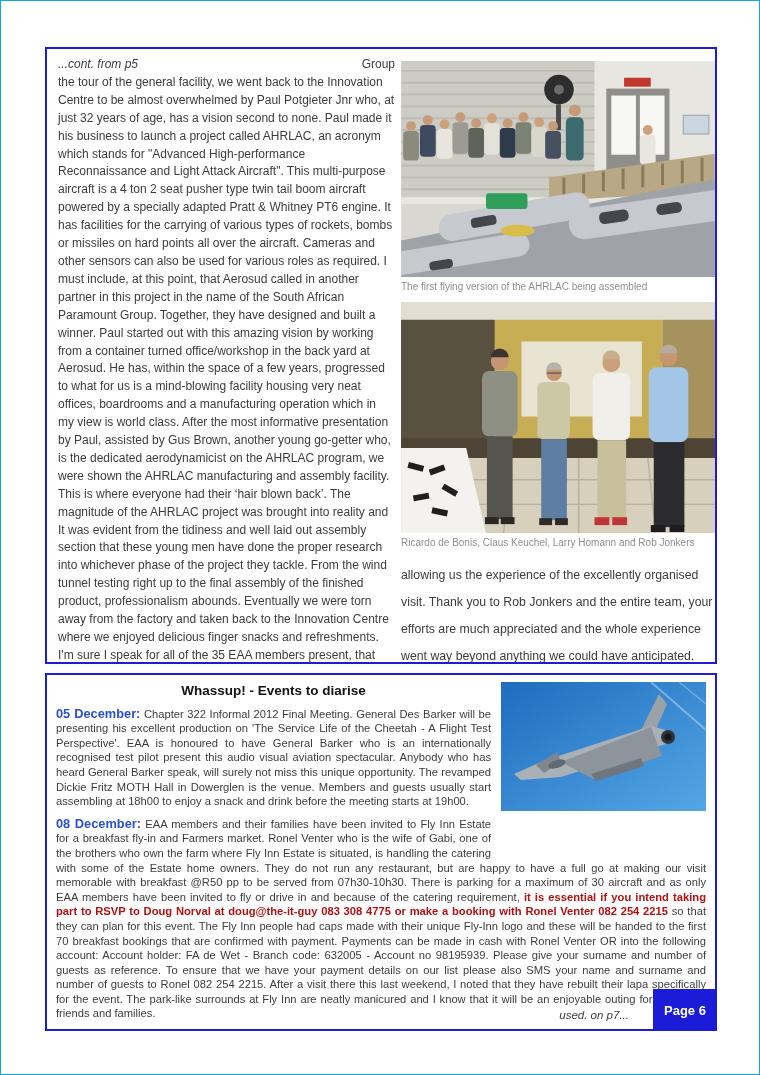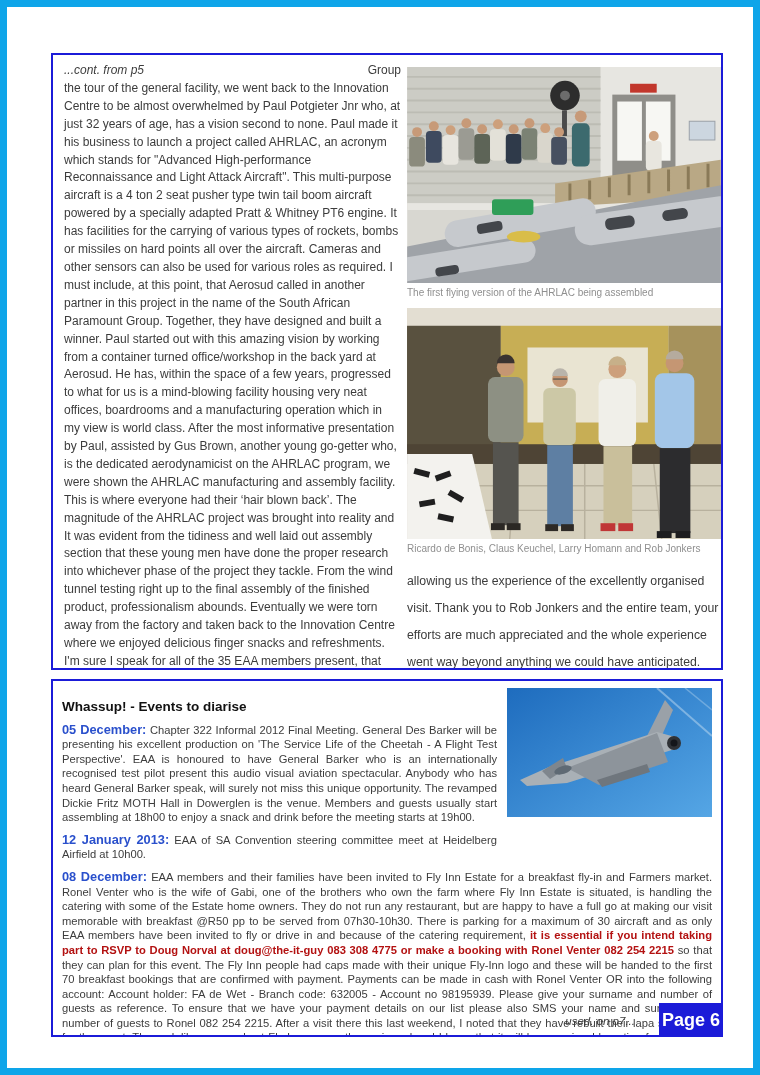--- a/index.html
+++ b/index.html
@@ -1,19 +1,19 @@
 <!DOCTYPE html>
 <html><head>
 <meta charset="utf-8">
 <style>
   html,body { margin:0; padding:0; background:#ffffff; }
   .page {
     position:relative; width:760px; height:1075px; background:#fff;
     font-family:"Liberation Sans", sans-serif; box-sizing:border-box;
-    border:7px solid #0ea5e9; overflow:hidden;text-decoration:underline;
+    border:1px solid #0ea5e9; overflow:hidden;text-decoration:underline;
   }
   .box { position:absolute; border:2px solid #1b1bd8; background:#fff; box-sizing:border-box; }
   #box-article { left:44px; top:46px; width:672px; height:617px; overflow:hidden; }
   #box-events  { left:44px; top:672px; width:672px; height:358px; }
 
   .article-left {
     position:absolute; left:11px; top:7px; width:337px;
     color:#3c3c3c; font-size:12px; line-height:17.9px;
   }
   .first-line { display:flex; justify-content:space-between; }
@@ -23,39 +23,39 @@
   .article-right { position:absolute; left:354px; top:12px; width:314px; }
   .photo-frame { width:314px; display:block; }
   .photo-frame svg { display:block; }
   .caption { color:#8f8f8f; font-size:10px; margin:4px 0 10px; }
   .tail { color:#3c3c3c; font-size:12.3px; line-height:27px; margin:14px 0 0; }
 
   .events-content {
     position:absolute; left:0; top:0; right:0; bottom:0; padding:5px 9px 4px 9px;
     font-size:11.2px; line-height:14.6px; color:#3c3c3c; text-align:justify; overflow:hidden;
   }
-  .events-title { font-size:13.5px; font-weight:bold; color:#111; margin:14px 0 3px; text-align:left; }
+  .events-title { font-size:13.5px; font-weight:bold; color:#111; margin:4px 0 3px; text-align:center; }
   .event { margin:8px 0 4px; }
   .event-date { color:#2a50cc; font-weight:bold; font-size:12.8px; }
   .highlight { color:#b31111; font-weight:bold; }
 
   .cheetah-fig { float:right; width:205px; height:166px; margin:2px 0 8px 10px; position:relative; }
   .cheetah-fig svg { display:block; }
   .cheetah-caption {
     position:absolute; left:0; right:0; bottom:6px; text-align:center;
     color:#ffffff; font-weight:bold; font-size:11px; letter-spacing:.2px;
   }
 
   .cont-note {
     position:absolute; right:86px; bottom:8px; font-style:italic;
     font-size:11.5px; color:#3c3c3c;
   }
   .page-badge {
-    position:absolute; right:-2px; bottom:-2px; width:64px; height:34px;
-    background:#1b1bd8; color:#fff; font-weight:bold; font-size:18px;
+    position:absolute; right:-2px; bottom:-2px; width:64px; height:42px;
+    background:#1b1bd8; color:#fff; font-weight:bold; font-size:13px;
     display:flex; align-items:center; justify-content:center;
   }
 </style>
 </head>
 <body>
 
 <div class="page">
 
   <div class="box" id="box-article">
 
@@ -240,21 +240,20 @@
             <polygon points="90,92 140,76 143,84 95,99" fill="#6f767d"></polygon>
           </g>
         </svg>
         <div class="cheetah-caption">A Cheetah in SAAF service</div>
       </div>
 
       <div class="events-title">Whassup! - Events to diarise</div>
 
       <p class="event"><span class="event-date">05 December:</span> <span>Chapter 322 Informal 2012 Final Meeting. General Des Barker will be presenting his excellent production on 'The Service Life of the Cheetah - A Flight Test Perspective'. EAA is honoured to have General Barker who is an internationally recognised test pilot present this audio visual aviation spectacular. Anybody who has heard General Barker speak, will surely not miss this unique opportunity. The revamped Dickie Fritz MOTH Hall in Dowerglen is the venue. Members and guests usually start assembling at 18h00 to enjoy a snack and drink before the meeting starts at 19h00.</span></p>
 
-      <p class="event"><span class="event-date">12 January 2013:</span> <span>EAA of SA Convention steering committee meet at Heidelberg Airfield at 10h00.</span></p>
 
       <p class="event"><span class="event-date">08 December:</span> <span>EAA members and their families have been invited to Fly Inn Estate for a breakfast fly-in and Farmers market. Ronel Venter who is the wife of Gabi, one of the brothers who own the farm where Fly Inn Estate is situated, is handling the catering with some of the Estate home owners. They do not run any restaurant, but are happy to have a full go at making our visit memorable with breakfast @R50 pp to be served from 07h30-10h30. There is parking for a maximum of 30 aircraft and as only EAA members have been invited to fly or drive in and because of the catering requirement, </span><span class="highlight">it is essential if you intend taking part to RSVP to Doug Norval at doug@the-it-guy 083 308 4775 or make a booking with Ronel Venter 082 254 2215</span><span> so that they can plan for this event. The Fly Inn people had caps made with their unique Fly-Inn logo and these will be handed to the first 70 breakfast bookings that are confirmed with payment. Payments can be made in cash with Ronel Venter OR into the following account: Account holder: FA de Wet - Branch code: 632005 - Account no 98195939. Please give your surname and number of guests as reference. To ensure that we have your payment details on our list please also SMS your name and surname and number of guests to Ronel 082 254 2215. After a visit there this last weekend, I noted that they have rebuilt their lapa specifically for the event. The park-like surrounds at Fly Inn are neatly manicured and I know that it will be an enjoyable outing for members, friends and families.</span></p>
     </div>
 
     <span class="cont-note">used. on p7...</span>
     <div class="page-badge">Page 6</div>
   </div>
 
 </div>
 

